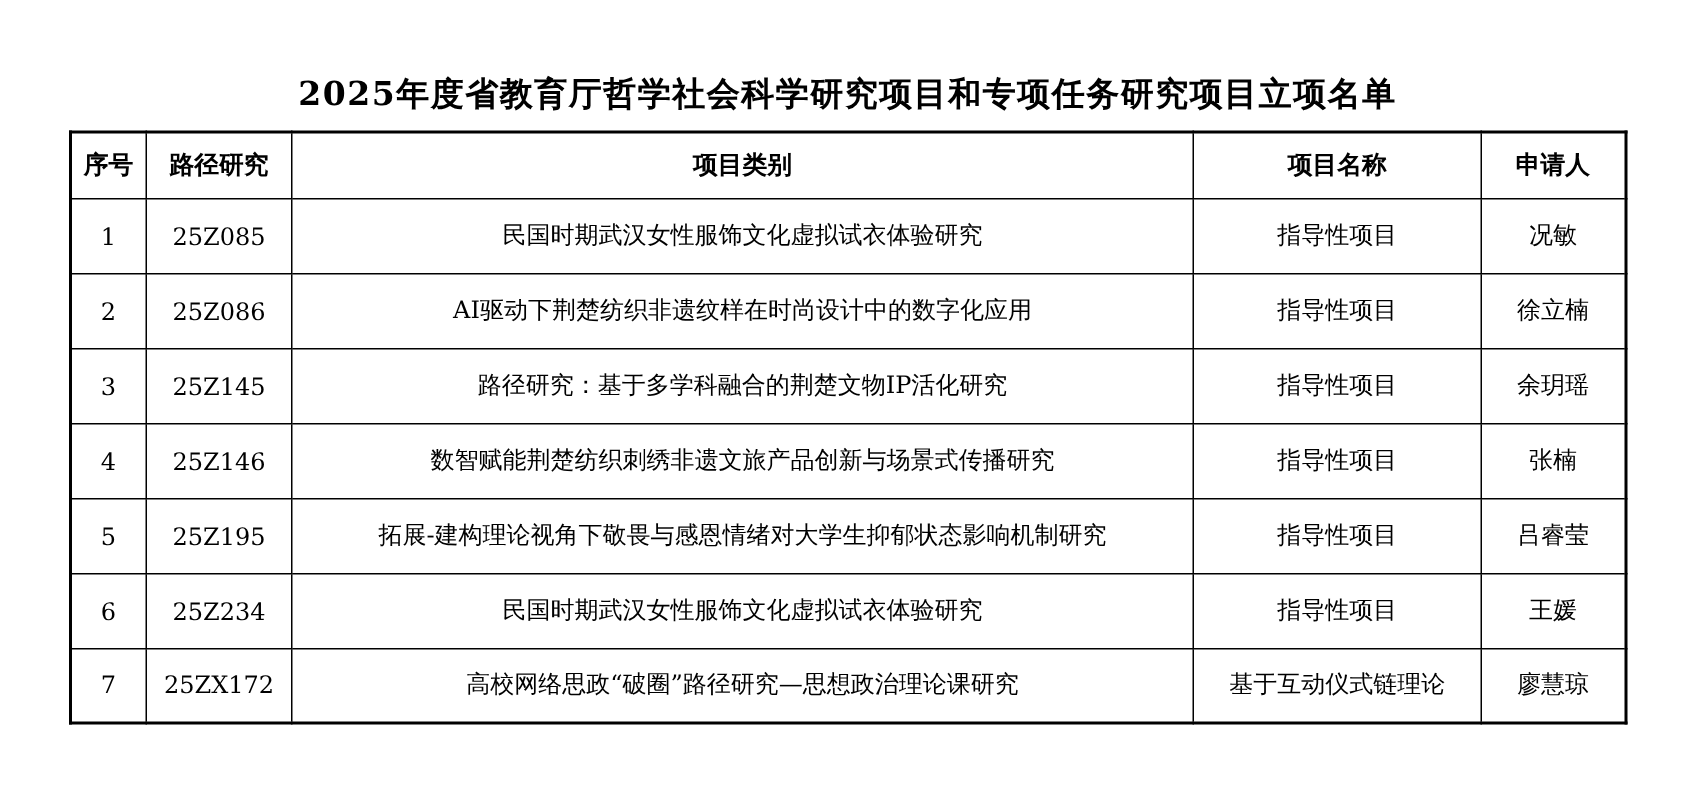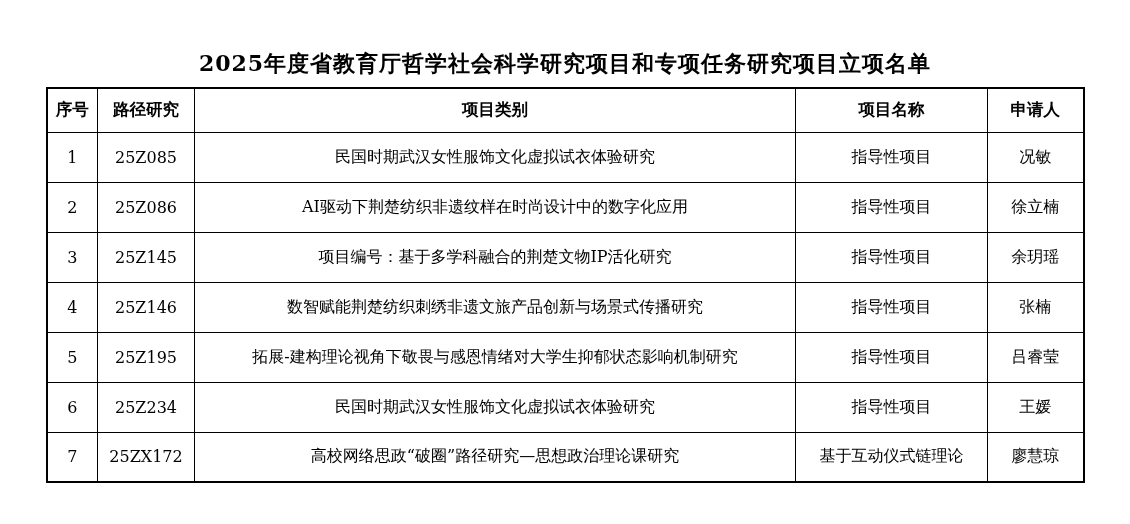--- a/index.html
+++ b/index.html
@@ -88,21 +88,21 @@
         <tr>
           <td>2</td>
           <td>25Z086</td>
           <td class="c-name">AI驱动下荆楚纺织非遗纹样在时尚设计中的数字化应用</td>
           <td>指导性项目</td>
           <td>徐立楠</td>
         </tr>
         <tr>
           <td>3</td>
           <td>25Z145</td>
-          <td class="c-name">项目编号：基于多学科融合的荆楚文物IP活化研究</td>
+          <td class="c-name">路径研究：基于多学科融合的荆楚文物IP活化研究</td>
           <td>指导性项目</td>
           <td>余玥瑶</td>
         </tr>
         <tr>
           <td>4</td>
           <td>25Z146</td>
           <td class="c-name">数智赋能荆楚纺织刺绣非遗文旅产品创新与场景式传播研究</td>
           <td>指导性项目</td>
           <td>张楠</td>
         </tr>

